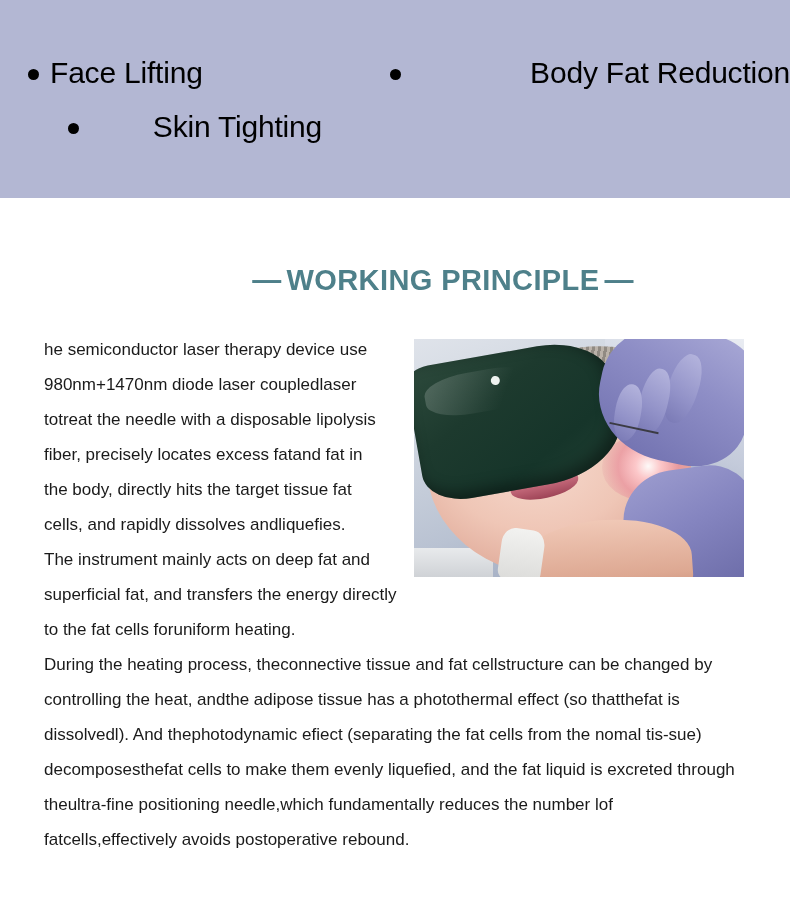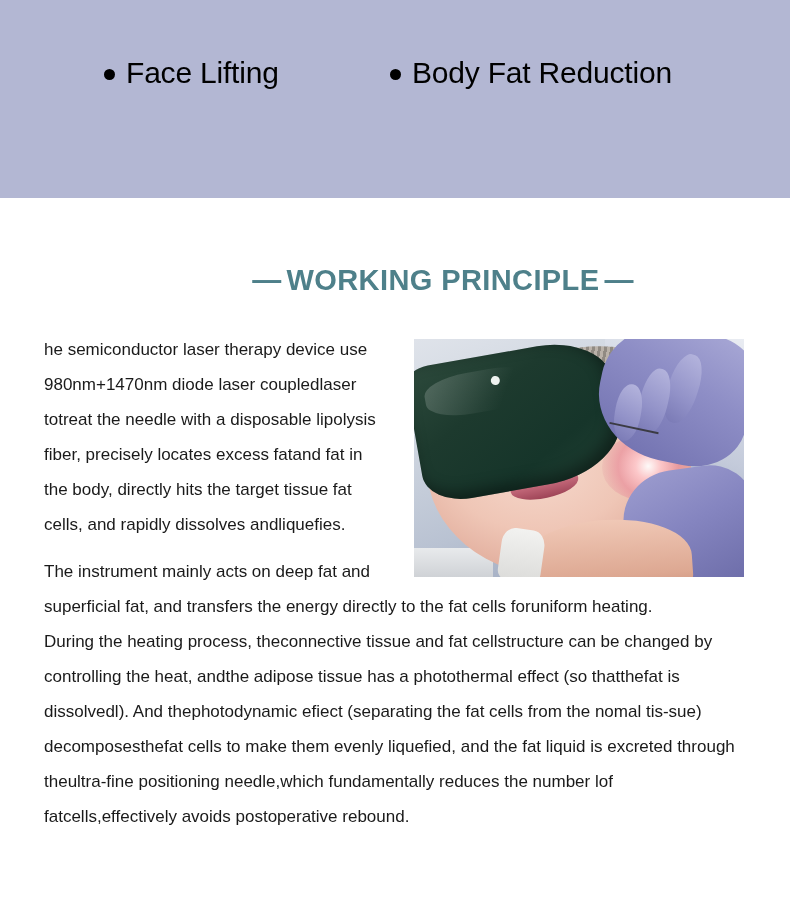--- a/index.html
+++ b/index.html
@@ -31,25 +31,26 @@
     top: 46px;
     width: 790px;
     display: grid;
     grid-template-columns: 322px 1fr;
     grid-template-rows: 54px 54px;
     row-gap: 0;
   }
   .feature {
     display: flex;
     align-items: center;
-    padding-left: 104px;
+    padding-left: 28px;
     box-sizing: border-box;
   }
   .feature.col2 {
     padding-left: 68px;
+    justify-content: space-between;
   }
   .feature-bullet {
     width: 11px;
     height: 11px;
     border-radius: 50%;
     background: #000000;
     flex: 0 0 auto;
     margin-right: 11px;
     margin-top: 2px;
   }
@@ -292,20 +293,24 @@
       <span class="feature-bullet"></span>
       <span class="feature-label">Face Lifting</span>
     </div>
 
     <div class="feature col2">
       <span class="feature-bullet"></span>
       <span class="feature-label">Body Fat Reduction</span>
     </div>
 
 
+    <div class="feature col2">
+      <span class="feature-bullet"></span>
+      <span class="feature-label">Skin Tighting</span>
+    </div>
 
   </div>
 </div>
 
 <div class="section-title">
   <span class="title-dash">—</span><span class="title-text">WORKING PRINCIPLE</span><span class="title-dash">—</span>
 </div>
 
 <div class="article clearfix">
 
@@ -329,17 +334,17 @@
       <div class="ph-finger ph-f3"></div>
       <div class="ph-needle"></div>
       <div class="ph-glove-b"></div>
       <div class="ph-hand-low"></div>
       <div class="ph-gauze"></div>
     </div>
   </div>
 
   <p class="para para-intro">he semiconductor laser therapy device use 980nm+1470nm diode laser coupledlaser totreat the needle with a disposable lipolysis fiber, precisely locates excess fatand fat in the body, directly hits the target tissue fat cells, and rapidly dissolves andliquefies.</p>
 
-  <p class="para" style="margin-top:12px;">The instrument mainly acts on deep fat and superficial fat, and transfers the energy directly to the fat cells foruniform heating.</p>
+  <p class="para" style="margin-top:0;">The instrument mainly acts on deep fat and superficial fat, and transfers the energy directly to the fat cells foruniform heating.</p>
 
   <p class="para">During the heating process, theconnective tissue and fat cellstructure can be changed by controlling the heat, andthe adipose tissue has a photothermal effect (so thatthefat is dissolvedl). And thephotodynamic efiect (separating the fat cells from the nomal tis-sue) decomposesthefat cells to make them evenly liquefied, and the fat liquid is excreted through theultra-fine positioning needle,which fundamentally reduces the number lof fatcells,effectively avoids postoperative rebound.</p>
 
 </div>
 
 </body></html>

